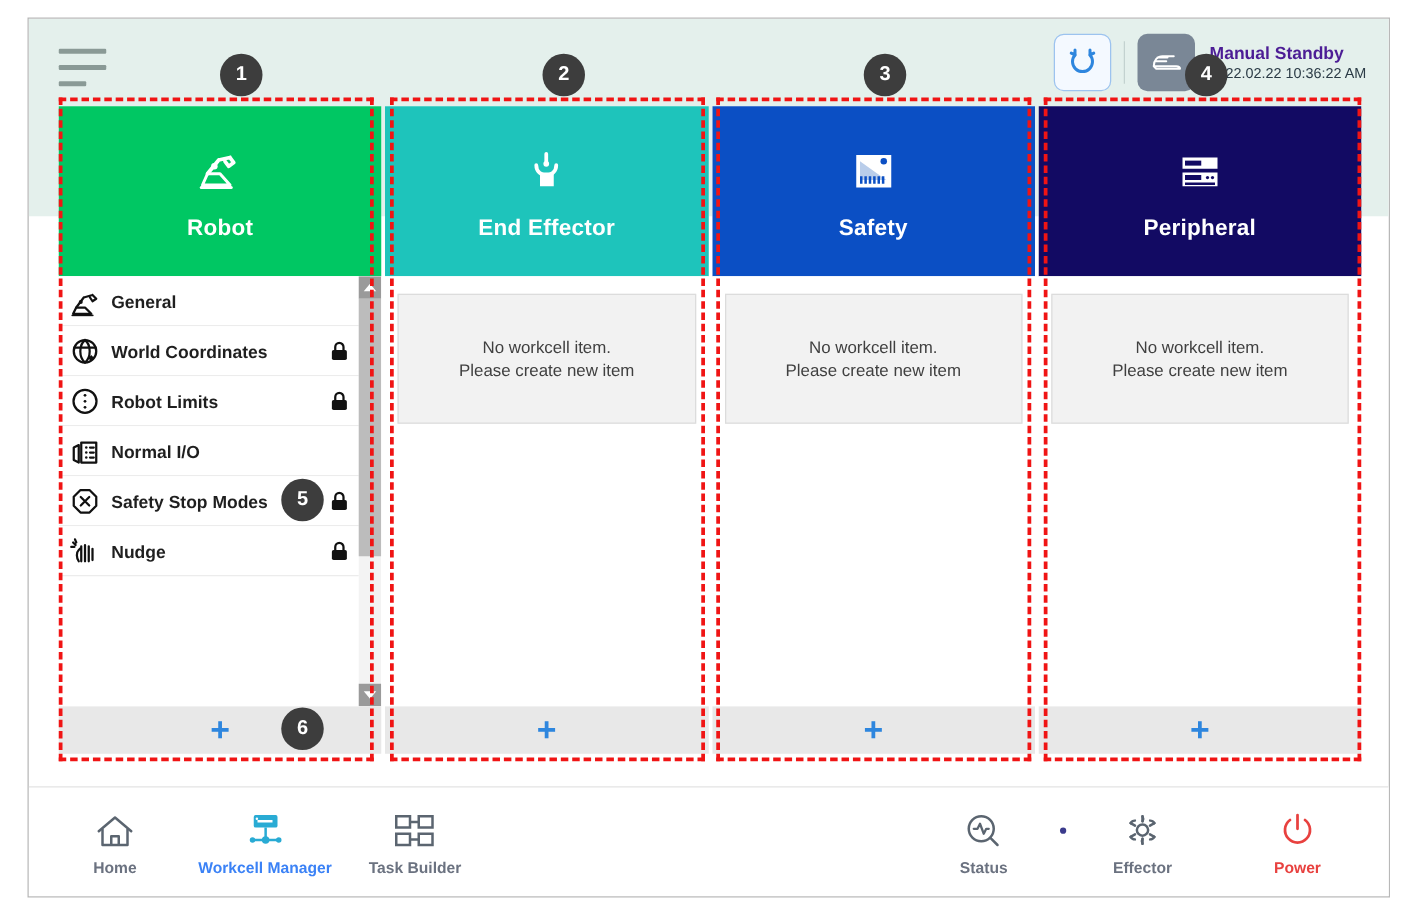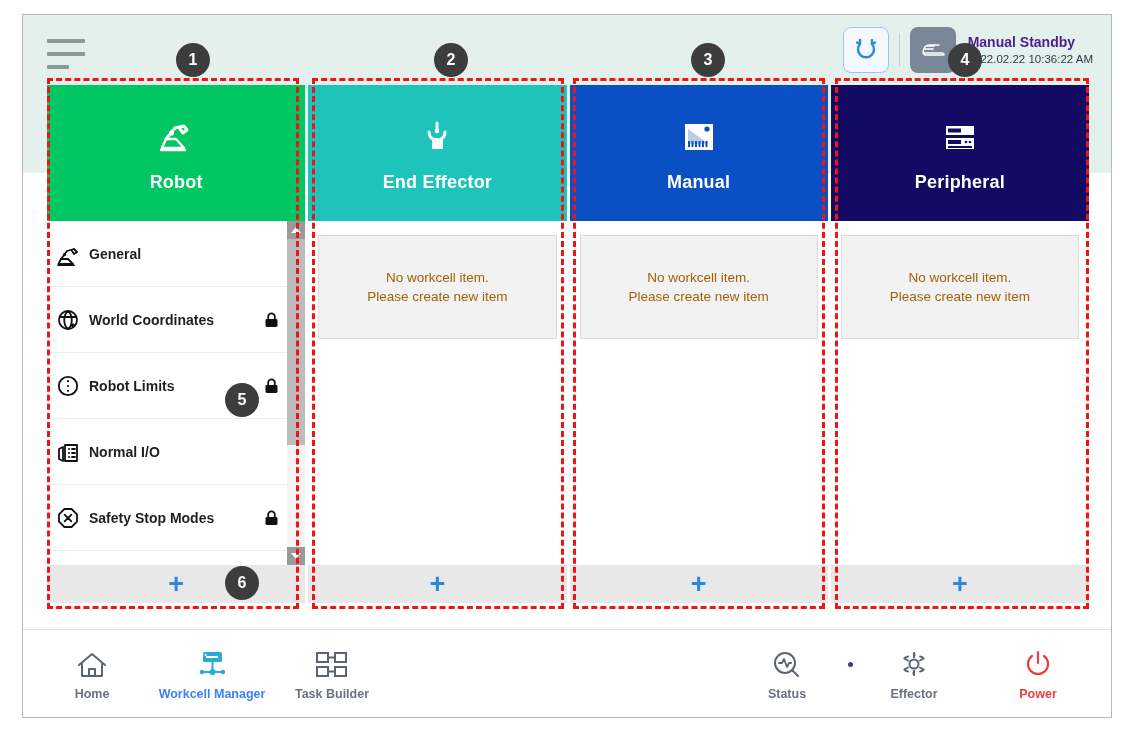--- a/index.html
+++ b/index.html
@@ -92,26 +92,26 @@
   .plus { color: #2e86de; font-size: 27px; font-weight: bold; line-height: 1; }
 
   
   .empty {
     margin: 14px 10px 0 10px;
     height: 104px;
     background: #f2f2f2; border: 1px solid #dcdcdc;
     display: flex; flex-direction: column;
     align-items: center; justify-content: center; gap: 4px;
   }
-  .empty span { font-size: 13.5px; color: #a16207; }
+  .empty span { font-size: 13.5px; color: #404040; }
 
   
   .list { position: absolute; inset: 0; padding-right: 18px; }
   .list-item {
-    height: 66px; display: flex; align-items: center;
+    height: 40px; display: flex; align-items: center;
     border-bottom: 1px solid #ececec;
     padding: 0 8px 0 6px; cursor: pointer; background: #fff;
   }
   .li-icon { width: 30px; height: 26px; flex: 0 0 30px; display:flex; align-items:center; justify-content:center; }
   .li-label { flex: 1 1 auto; font-size: 14px; font-weight: bold; color: #1f1f1f; padding-left: 6px; }
   .li-lock { width: 16px; flex: 0 0 16px; display:flex; align-items:center; justify-content:center; }
 
   
   .sbar { position: absolute; right: 0; top: 0; width: 18px; height: 100%; background: #f3f3f3; }
   .sbar-btn {
@@ -342,21 +342,21 @@
             <g fill="#0b4fc4">
               <rect x="9" y="24" width="2" height="6"></rect>
                 <rect x="12.5" y="24" width="2" height="6"></rect>
               <rect x="16" y="24" width="2" height="6"></rect>
                 <rect x="19.5" y="24" width="2" height="6"></rect>
               <rect x="23" y="24" width="2" height="6"></rect>
                 <rect x="26.5" y="24" width="2" height="6"></rect>
             </g>
           </svg>
         </div>
-        <div class="ttl">Manual</div>
+        <div class="ttl">Safety</div>
       </div>
       <div class="card-body">
         <div class="empty">
           <span>No workcell item.</span>
           <span>Please create new item</span>
         </div>
       </div>
       <div class="card-foot">
         <span class="plus">+</span>
       </div>

